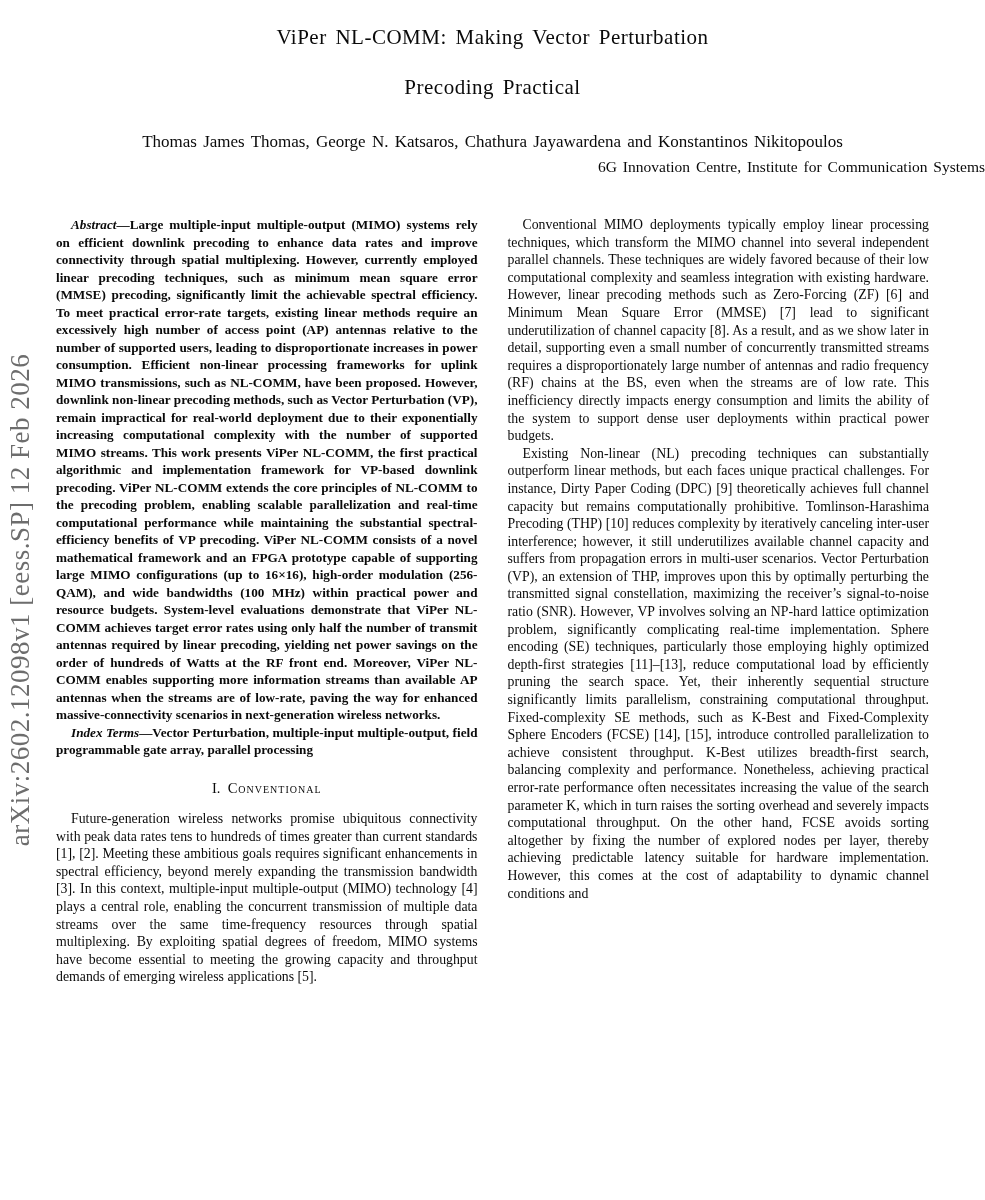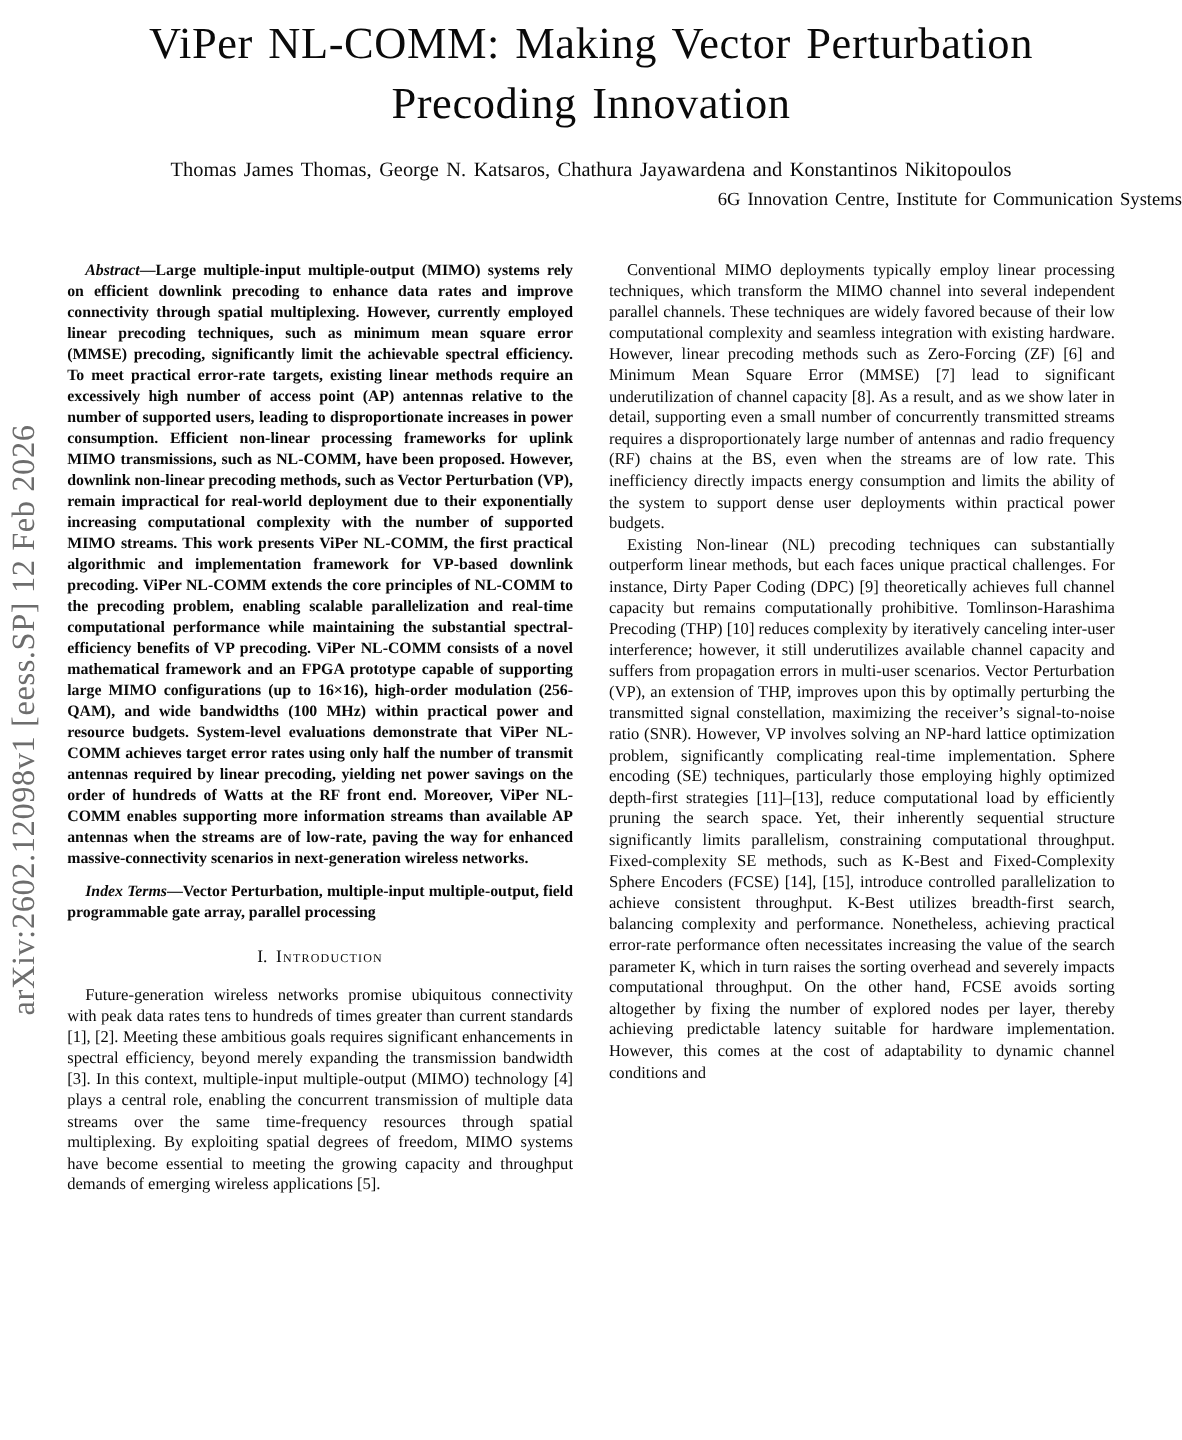--- a/index.html
+++ b/index.html
@@ -14,39 +14,39 @@
   
   .arxiv-watermark {
     position: absolute; top: 600px; left: 20px;
     transform: translate(-50%, -50%) rotate(-90deg);
     white-space: nowrap;
     font-size: 27px; letter-spacing: 0.5px;
     color: #6d6d6d;
   }
 
   .paper-header { text-align: center; padding-top: 12px; }
-  .title { font-weight: normal; font-size: 37px; line-height: 50px; letter-spacing: 0.5px; word-spacing: 3px; }
+  .title { font-weight: normal; font-size: 21px; line-height: 50px; letter-spacing: 0.5px; word-spacing: 3px; }
   .title-line { display: block; }
   .authors { margin-top: 20px; font-size: 17px; word-spacing: 2px; }
   .affiliation { margin-top: 6px; font-size: 15.5px; word-spacing: 2px; text-align: right; }
 
   .columns { display: flex; gap: 30px; padding: 0 56px; margin-top: 40px; }
   .col {
     flex: 1; min-width: 0;
     text-align: justify;
     font-size: 13.8px; line-height: 17.6px;
     hyphens: auto; -webkit-hyphens: auto;
   }
 
   .abstract, .index-terms {
     font-weight: bold;
     font-size: 13.2px; line-height: 17.5px;
     text-indent: 15px;
   }
-  .index-terms { margin-top: 10px; }
+  .index-terms { margin-top: 0; }
   .run-in-label { font-style: italic; }
 
   .section-heading {
     text-align: center; text-indent: 0;
     font-weight: normal; font-size: 14.5px;
     margin: 21px 0 13px 0;
   }
   .section-sc { font-variant: small-caps; letter-spacing: 1px; }
 
   .body-par { text-indent: 15px; margin: 0; }
@@ -54,34 +54,34 @@
 </head>
 <body>
 
 <div class="page">
 
   <div class="arxiv-watermark">arXiv:2602.12098v1  [eess.SP]  12 Feb 2026</div>
 
   <header class="paper-header">
     <h1 class="title">
       <span class="title-line">ViPer NL-COMM: Making Vector Perturbation</span>
-      <span class="title-line">Precoding Innovation</span>
+      <span class="title-line">Precoding Practical</span>
     </h1>
     <div class="authors">Thomas James Thomas, George N. Katsaros, Chathura Jayawardena and Konstantinos Nikitopoulos</div>
     <div class="affiliation">6G Innovation Centre, Institute for Communication Systems</div>
   </header>
 
   <div class="columns">
 
     <div class="col">
       <p class="abstract"><span class="run-in-label">Abstract</span><span>—Large multiple-input multiple-output (MIMO) systems rely on efficient downlink precoding to enhance data rates and improve connectivity through spatial multiplexing. However, currently employed linear precoding techniques, such as minimum mean square error (MMSE) precoding, significantly limit the achievable spectral efficiency. To meet practical error-rate targets, existing linear methods require an excessively high number of access point (AP) antennas relative to the number of supported users, leading to disproportionate increases in power consumption. Efficient non-linear processing frameworks for uplink MIMO transmissions, such as NL-COMM, have been proposed. However, downlink non-linear precoding methods, such as Vector Perturbation (VP), remain impractical for real-world deployment due to their exponentially increasing computational complexity with the number of supported MIMO streams. This work presents ViPer NL-COMM, the first practical algorithmic and implementation framework for VP-based downlink precoding. ViPer NL-COMM extends the core principles of NL-COMM to the precoding problem, enabling scalable parallelization and real-time computational performance while maintaining the substantial spectral-efficiency benefits of VP precoding. ViPer NL-COMM consists of a novel mathematical framework and an FPGA prototype capable of supporting large MIMO configurations (up to 16×16), high-order modulation (256-QAM), and wide bandwidths (100 MHz) within practical power and resource budgets. System-level evaluations demonstrate that ViPer NL-COMM achieves target error rates using only half the number of transmit antennas required by linear precoding, yielding net power savings on the order of hundreds of Watts at the RF front end. Moreover, ViPer NL-COMM enables supporting more information streams than available AP antennas when the streams are of low-rate, paving the way for enhanced massive-connectivity scenarios in next-generation wireless networks.</span></p>
 
       <p class="index-terms"><span class="run-in-label">Index Terms</span><span>—Vector Perturbation, multiple-input multiple-output, field programmable gate array, parallel processing</span></p>
 
-      <h2 class="section-heading"><span>I.</span>&nbsp;&nbsp;<span class="section-sc">Introduction</span></h2>
+      <h2 class="section-heading"><span>I.</span>&nbsp;&nbsp;<span class="section-sc">Conventional</span></h2>
 
       <p class="body-par">Future-generation wireless networks promise ubiquitous connectivity with peak data rates tens to hundreds of times greater than current standards [1], [2]. Meeting these ambitious goals requires significant enhancements in spectral efficiency, beyond merely expanding the transmission bandwidth [3]. In this context, multiple-input multiple-output (MIMO) technology [4] plays a central role, enabling the concurrent transmission of multiple data streams over the same time-frequency resources through spatial multiplexing. By exploiting spatial degrees of freedom, MIMO systems have become essential to meeting the growing capacity and throughput demands of emerging wireless applications [5].</p>
     </div>
 
     <div class="col">
       <p class="body-par">Conventional MIMO deployments typically employ linear processing techniques, which transform the MIMO channel into several independent parallel channels. These techniques are widely favored because of their low computational complexity and seamless integration with existing hardware. However, linear precoding methods such as Zero-Forcing (ZF) [6] and Minimum Mean Square Error (MMSE) [7] lead to significant underutilization of channel capacity [8]. As a result, and as we show later in detail, supporting even a small number of concurrently transmitted streams requires a disproportionately large number of antennas and radio frequency (RF) chains at the BS, even when the streams are of low rate. This inefficiency directly impacts energy consumption and limits the ability of the system to support dense user deployments within practical power budgets.</p>
       <p class="body-par">Existing Non-linear (NL) precoding techniques can substantially outperform linear methods, but each faces unique practical challenges. For instance, Dirty Paper Coding (DPC) [9] theoretically achieves full channel capacity but remains computationally prohibitive. Tomlinson-Harashima Precoding (THP) [10] reduces complexity by iteratively canceling inter-user interference; however, it still underutilizes available channel capacity and suffers from propagation errors in multi-user scenarios. Vector Perturbation (VP), an extension of THP, improves upon this by optimally perturbing the transmitted signal constellation, maximizing the receiver’s signal-to-noise ratio (SNR). However, VP involves solving an NP-hard lattice optimization problem, significantly complicating real-time implementation. Sphere encoding (SE) techniques, particularly those employing highly optimized depth-first strategies [11]–[13], reduce computational load by efficiently pruning the search space. Yet, their inherently sequential structure significantly limits parallelism, constraining computational throughput. Fixed-complexity SE methods, such as K-Best and Fixed-Complexity Sphere Encoders (FCSE) [14], [15], introduce controlled parallelization to achieve consistent throughput. K-Best utilizes breadth-first search, balancing complexity and performance. Nonetheless, achieving practical error-rate performance often necessitates increasing the value of the search parameter K, which in turn raises the sorting overhead and severely impacts computational throughput. On the other hand, FCSE avoids sorting altogether by fixing the number of explored nodes per layer, thereby achieving predictable latency suitable for hardware implementation. However, this comes at the cost of adaptability to dynamic channel conditions and</p>
     </div>
 
   </div>

